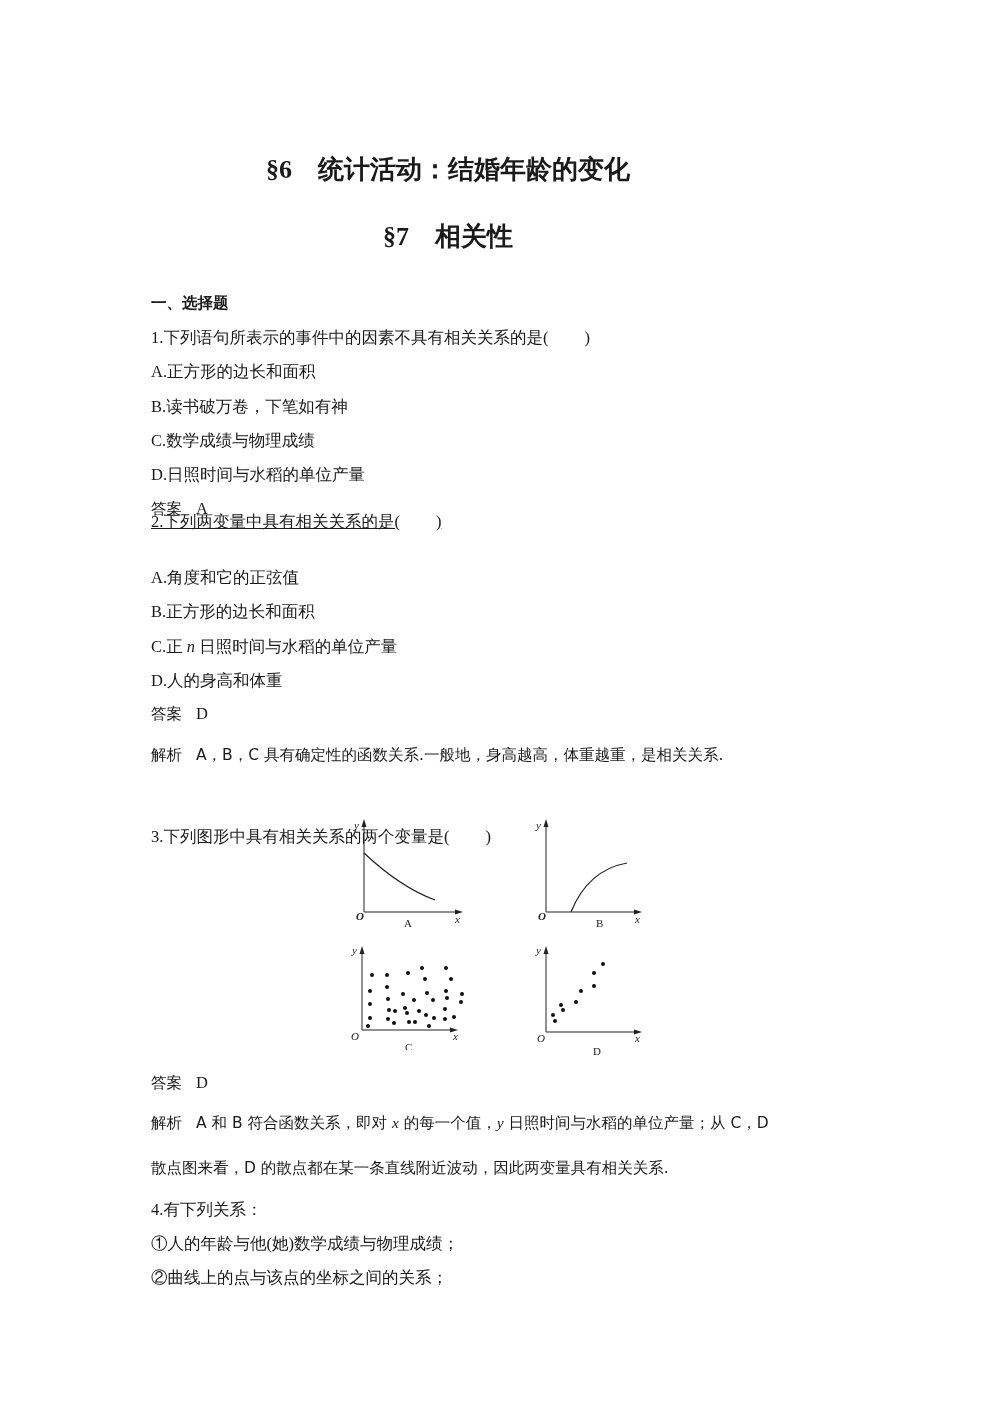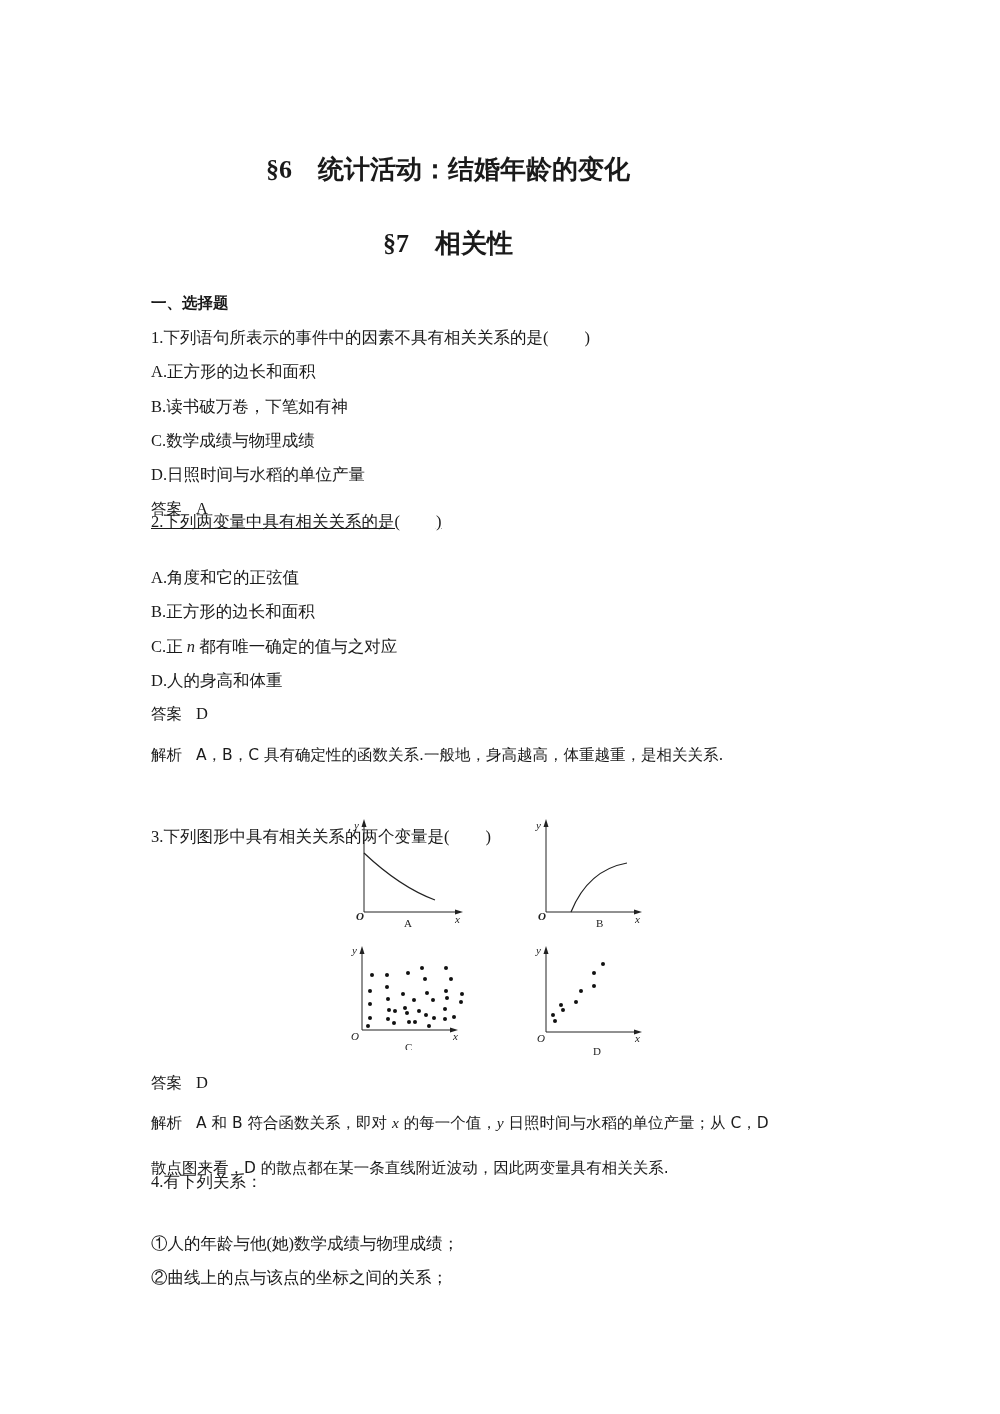--- a/index.html
+++ b/index.html
@@ -16,37 +16,37 @@
   .paren { display: inline-block; width: 36px; }
   svg.fig { position: absolute; }
   svg text { font-family: "Liberation Serif", serif; font-size: 11px; fill: #222; }
 </style>
 </head>
 <body>
 
 <div class="title" style="top:152px;">
   <span class="sec">§6</span><span>统计活动：结婚年龄的变化</span>
 </div>
-<div class="title" style="top:226px;">
+<div class="title" style="top:219px;">
   <span class="sec">§7</span><span>相关性</span>
 </div>
 
 <div class="line bold" style="top:293px;">一、选择题</div>
 
 <div class="line" style="top:327px;"><span>1.下列语句所表示的事件中的因素不具有相关关系的是(</span><span class="paren"></span><span>)</span></div>
 <div class="line" style="top:361px;">A.正方形的边长和面积</div>
 <div class="line" style="top:396px;">B.读书破万卷，下笔如有神</div>
 <div class="line" style="top:430px;">C.数学成绩与物理成绩</div>
 <div class="line" style="top:464px;">D.日照时间与水稻的单位产量</div>
 <div class="line" style="top:499px;"><span class="label">答案</span><span>A</span></div>
 
 <div class="line" style="top:511px;text-decoration:underline;"><span>2.下列两变量中具有相关关系的是(</span><span class="paren"></span><span>)</span></div>
 <div class="line" style="top:567px;">A.角度和它的正弦值</div>
 <div class="line" style="top:601px;">B.正方形的边长和面积</div>
-<div class="line" style="top:636px;"><span>C.正 </span><span class="it">n</span><span> 都有唯一确定的值与之对应</span></div>
+<div class="line" style="top:636px;"><span>C.正 </span><span class="it">n</span><span> 日照时间与水稻的单位产量</span></div>
 <div class="line" style="top:670px;">D.人的身高和体重</div>
 <div class="line" style="top:704px;"><span class="label">答案</span><span>D</span></div>
 <div class="line" style="top:745px;"><span class="label">解析</span><span class="expl">A，B，C 具有确定性的函数关系.一般地，身高越高，体重越重，是相关关系.</span></div>
 
 <div class="line" style="top:826px;"><span>3.下列图形中具有相关关系的两个变量是(</span><span class="paren"></span><span>)</span></div>
 
 <svg class="fig" style="left:345px;top:815px;" width="130" height="120">
   <line x1="19" y1="97" x2="19" y2="8" stroke="#222" stroke-width="1"></line>
   <polygon points="19,4 16.5,12 21.5,12" fill="#222"></polygon>
   <line x1="19" y1="97" x2="114" y2="97" stroke="#222" stroke-width="1"></line>
@@ -138,15 +138,15 @@
   <text x="6" y="14" font-style="italic">y</text>
   <text x="7" y="102" font-style="italic">O</text>
   <text x="105" y="102" font-style="italic">x</text>
   <text x="63" y="115">D</text>
 </svg>
 
 <div class="line" style="top:1073px;"><span class="label">答案</span><span>D</span></div>
 <div class="line expl" style="top:1113px;"><span class="label">解析</span><span>A 和 B 符合函数关系，即对 </span><span class="it" style="font-family:'Liberation Serif',serif;">x</span><span> 的每一个值，</span><span class="it" style="font-family:'Liberation Serif',serif;">y</span><span> 日照时间与水稻的单位产量；从 C，D</span></div>
 <div class="line expl" style="top:1158px;">散点图来看，D 的散点都在某一条直线附近波动，因此两变量具有相关关系.</div>
 
-<div class="line" style="top:1171px;">4.有下列关系：</div>
+<div class="line" style="top:1199px;">4.有下列关系：</div>
 <div class="line" style="top:1233px;">①人的年龄与他(她)数学成绩与物理成绩；</div>
 <div class="line" style="top:1267px;">②曲线上的点与该点的坐标之间的关系；</div>
 
 </body></html>

